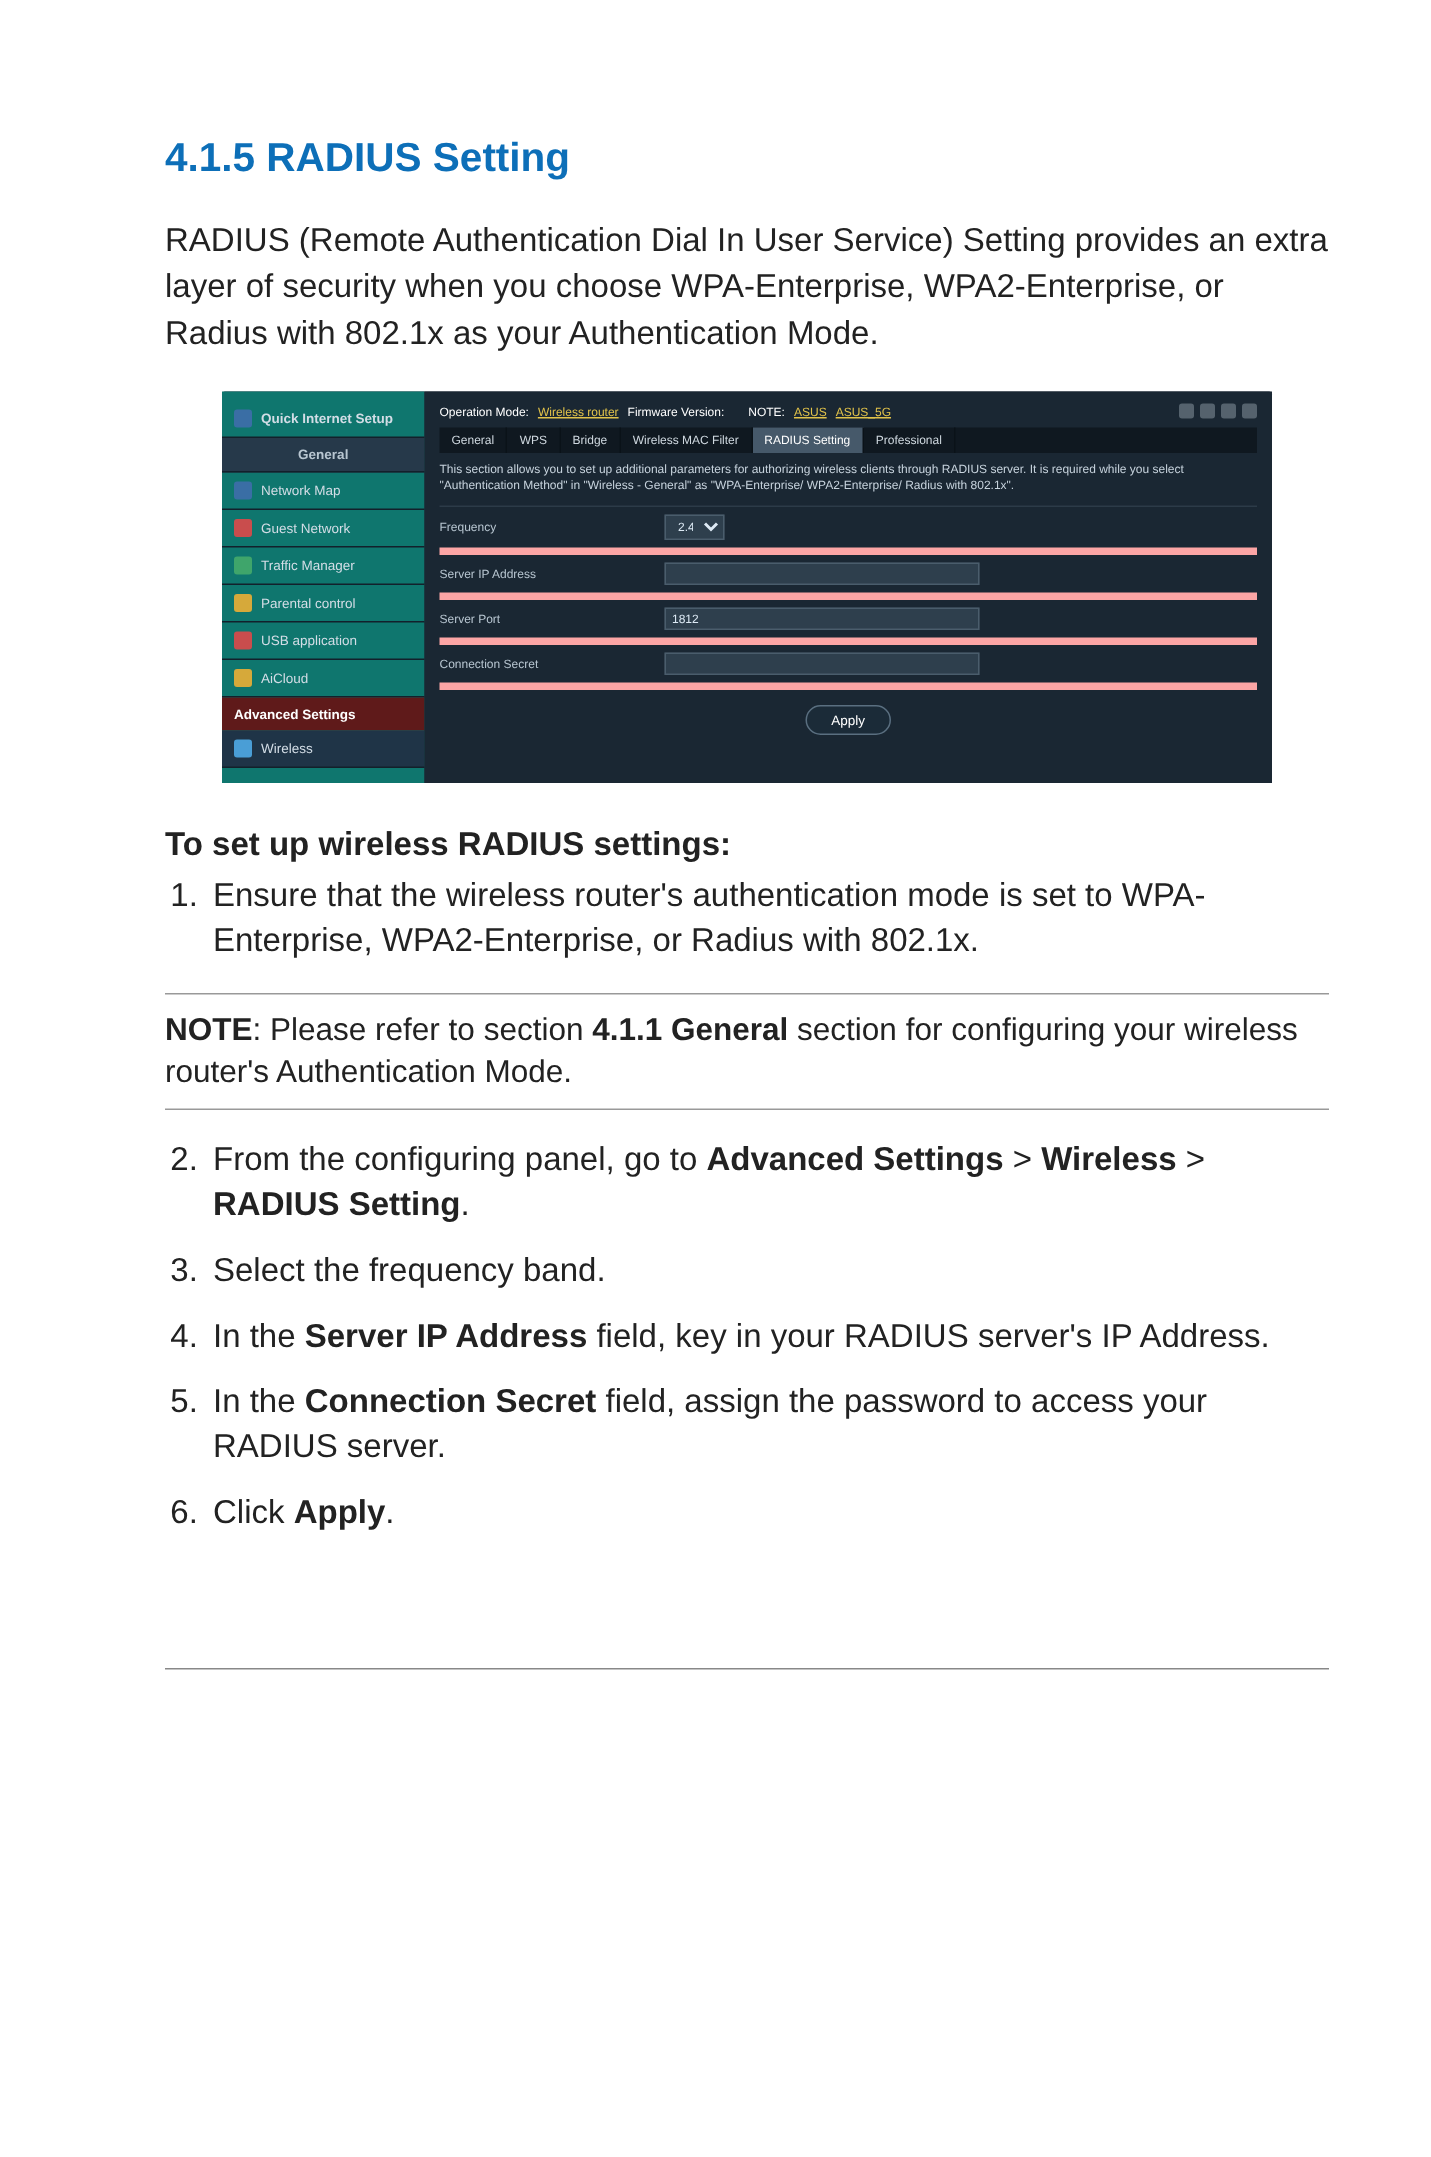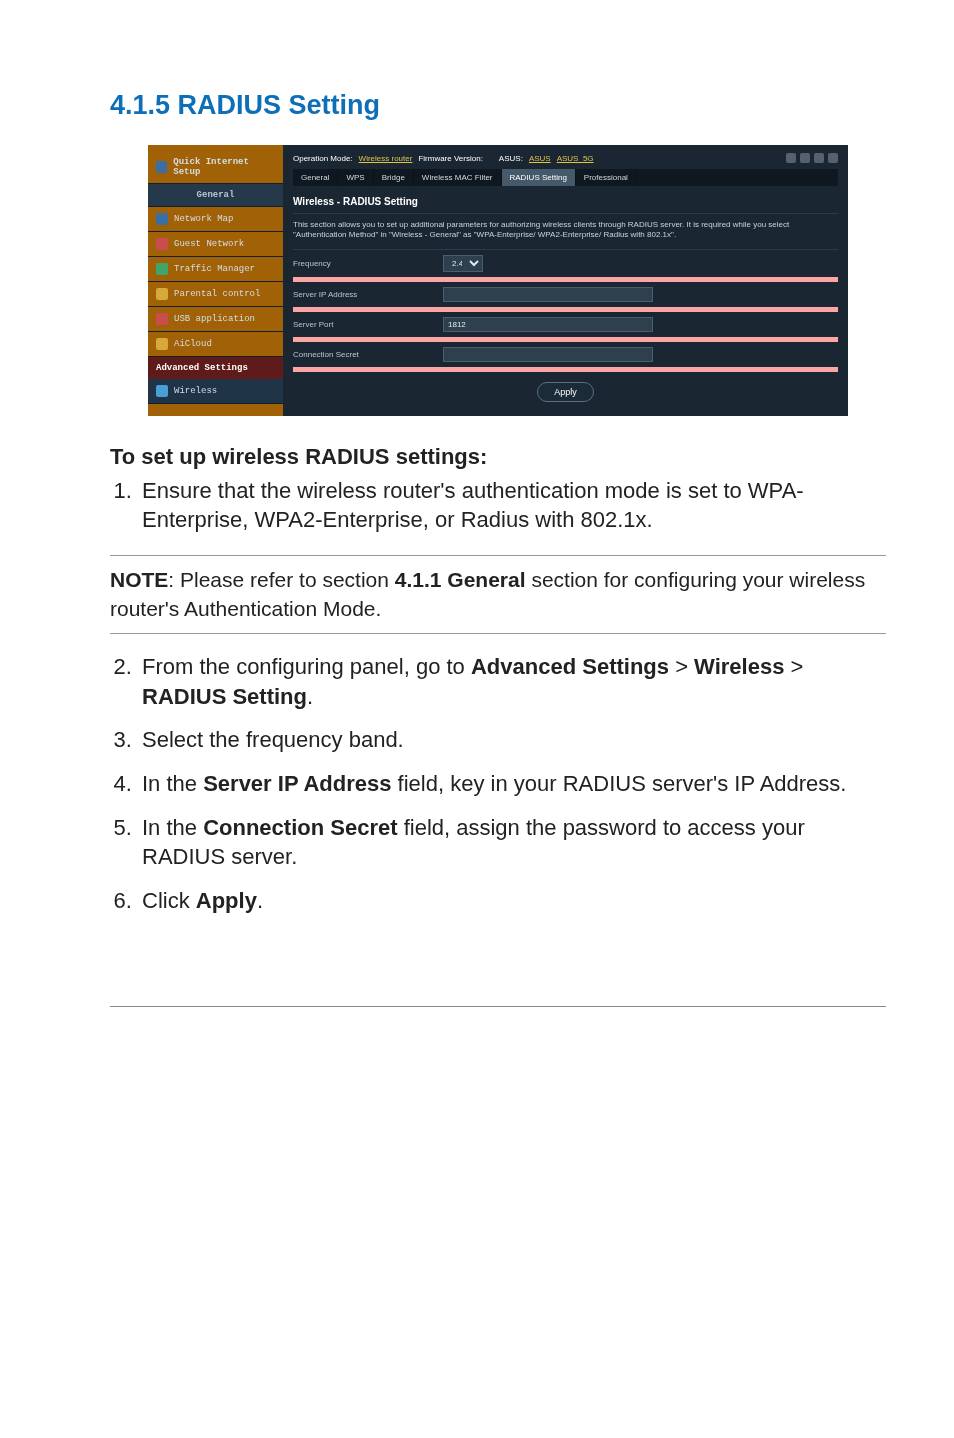--- a/index.html
+++ b/index.html
@@ -28,23 +28,22 @@
     width: 700px;
     background: #1a2733;
     color: #cfe0ef;
     font-family: Arial, sans-serif;
     font-size: 9px;
     border-radius: 2px;
     display: flex;
   }
   .ss-sidebar {
     width: 135px;
-    background: #a16207;
+    background: #0f766e;
     padding: 6px 0 10px 0;
-    font-family: Liberation Mono, monospace;
   }
   .ss-main {
     flex: 1;
     padding: 6px 10px 10px 10px;
     background: #1a2733;
   }
   .ss-topbar {
     display: flex;
     align-items: center;
     gap: 6px;
@@ -194,20 +193,21 @@
     margin-top: 6px;
   }
 </style>
 </head>
 <body>
 
 <div class="page">
 
   <h2 class="section-title">4.1.5 RADIUS Setting</h2>
 
+  <p class="intro">RADIUS (Remote Authentication Dial In User Service) Setting provides an extra layer of security when you choose WPA-Enterprise, WPA2-Enterprise, or Radius with 802.1x as your Authentication Mode.</p>
 
   <div class="screenshot">
     <div class="ss-sidebar">
       <div class="ss-side-item-qis">
         <span class="ss-icon ic-qis"></span>
         <span>Quick Internet Setup</span>
       </div>
       <div class="ss-side-header">General</div>
       <div class="ss-side-item">
         <span class="ss-icon ic-map"></span>
@@ -238,41 +238,40 @@
         <span class="ss-icon ic-wireless"></span>
         <span>Wireless</span>
       </div>
     </div>
 
     <div class="ss-main">
       <div class="ss-topbar">
         <span class="white">Operation Mode:</span>
         <span class="link">Wireless router</span>
         <span class="white">Firmware Version:</span>
-        <span class="white ssid">ASUS:</span>
+        <span class="white ssid">NOTE:</span>
         <span class="link">ASUS</span>
         <span class="link">ASUS_5G</span>
         <span class="ss-topbar-icons">
           <span class="ic"></span>
           <span class="ic"></span>
           <span class="ic"></span>
           <span class="ic"></span>
         </span>
       </div>
 
       <div class="ss-tabs">
         <div class="ss-tab">General</div>
         <div class="ss-tab">WPS</div>
         <div class="ss-tab">Bridge</div>
         <div class="ss-tab">Wireless MAC Filter</div>
         <div class="ss-tab active">RADIUS Setting</div>
         <div class="ss-tab">Professional</div>
       </div>
 
-      <div class="ss-panel-title">Wireless - RADIUS Setting</div>
       <div class="ss-desc">This section allows you to set up additional parameters for authorizing wireless clients through RADIUS server. It is required while you select "Authentication Method" in "Wireless - General" as "WPA-Enterprise/ WPA2-Enterprise/ Radius with 802.1x".</div>
 
       <div class="ss-form-row">
         <div class="ss-form-label">Frequency</div>
         <div class="ss-form-field">
           <select class="ss-select">
             <option>2.4GHz</option>
           </select>
         </div>
       </div>

